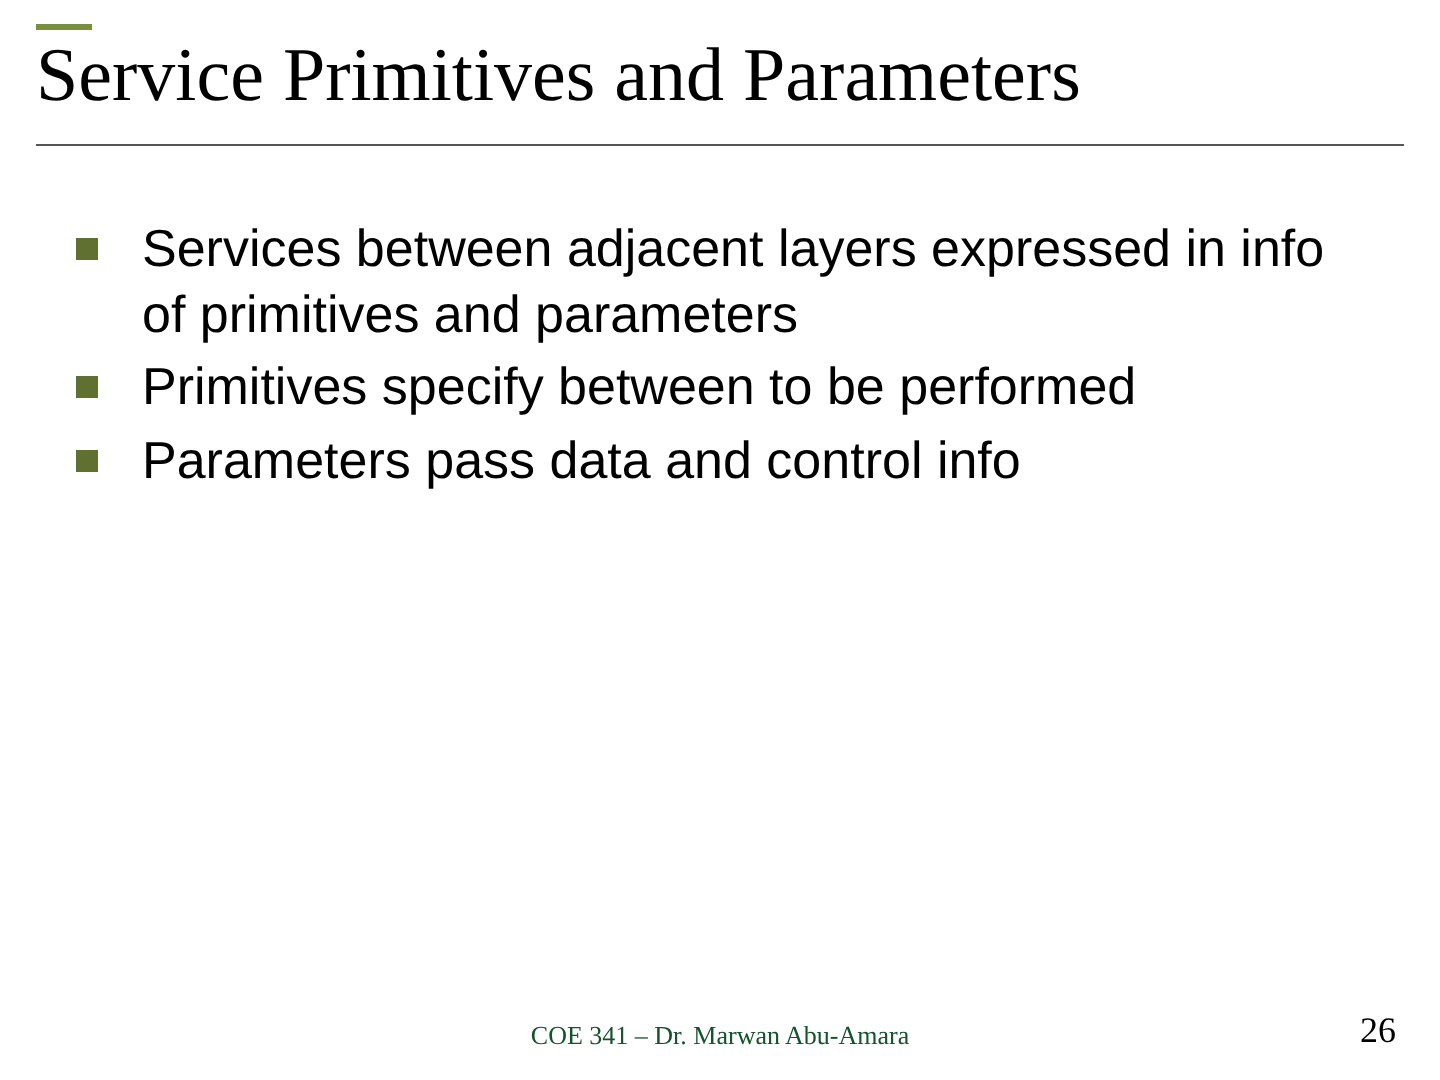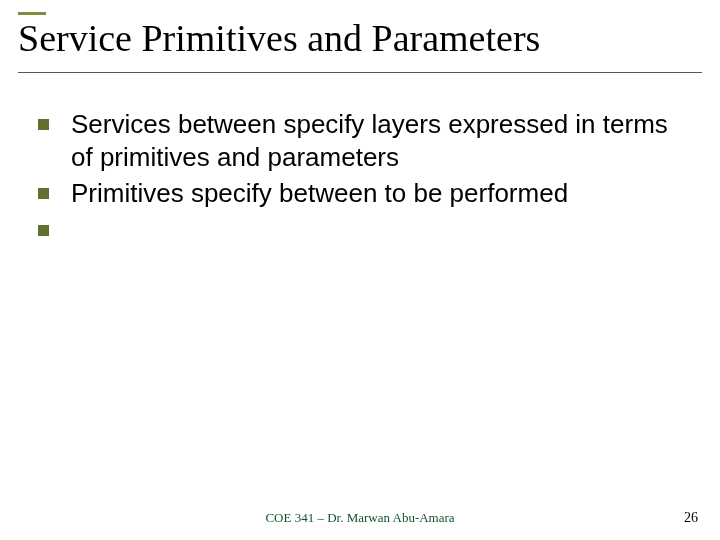--- a/index.html
+++ b/index.html
@@ -72,45 +72,46 @@
     left: 0;
     right: 0;
     text-align: center;
     font-size: 13px;
     color: #14532d;
   }
   .footer-right {
     position: absolute;
     bottom: 14px;
     right: 22px;
-    font-size: 14px;
+    font-size: 18px;
     color: #000;
   }
 </style>
 </head>
 <body>
 
 <div class="slide">
 
   <div class="title-wrap">
     <div class="accent-line"></div>
     <div class="title">Service Primitives and Parameters</div>
     <div class="title-underline"></div>
   </div>
 
   <div class="content">
     <div class="bullet-row">
       <div class="bullet"></div>
-      <div class="bullet-text">Services between specify layers expressed in terms of primitives and parameters</div>
+      <div class="bullet-text">Services between adjacent layers expressed in info of primitives and parameters</div>
     </div>
     <div class="bullet-row">
       <div class="bullet"></div>
       <div class="bullet-text">Primitives specify between to be performed</div>
     </div>
     <div class="bullet-row">
       <div class="bullet"></div>
+      <div class="bullet-text">Parameters pass data and control info</div>
     </div>
   </div>
 
   <div class="footer-center">COE 341 – Dr. Marwan Abu-Amara</div>
   <div class="footer-right">26</div>
 
 </div>
 
 </body></html>

